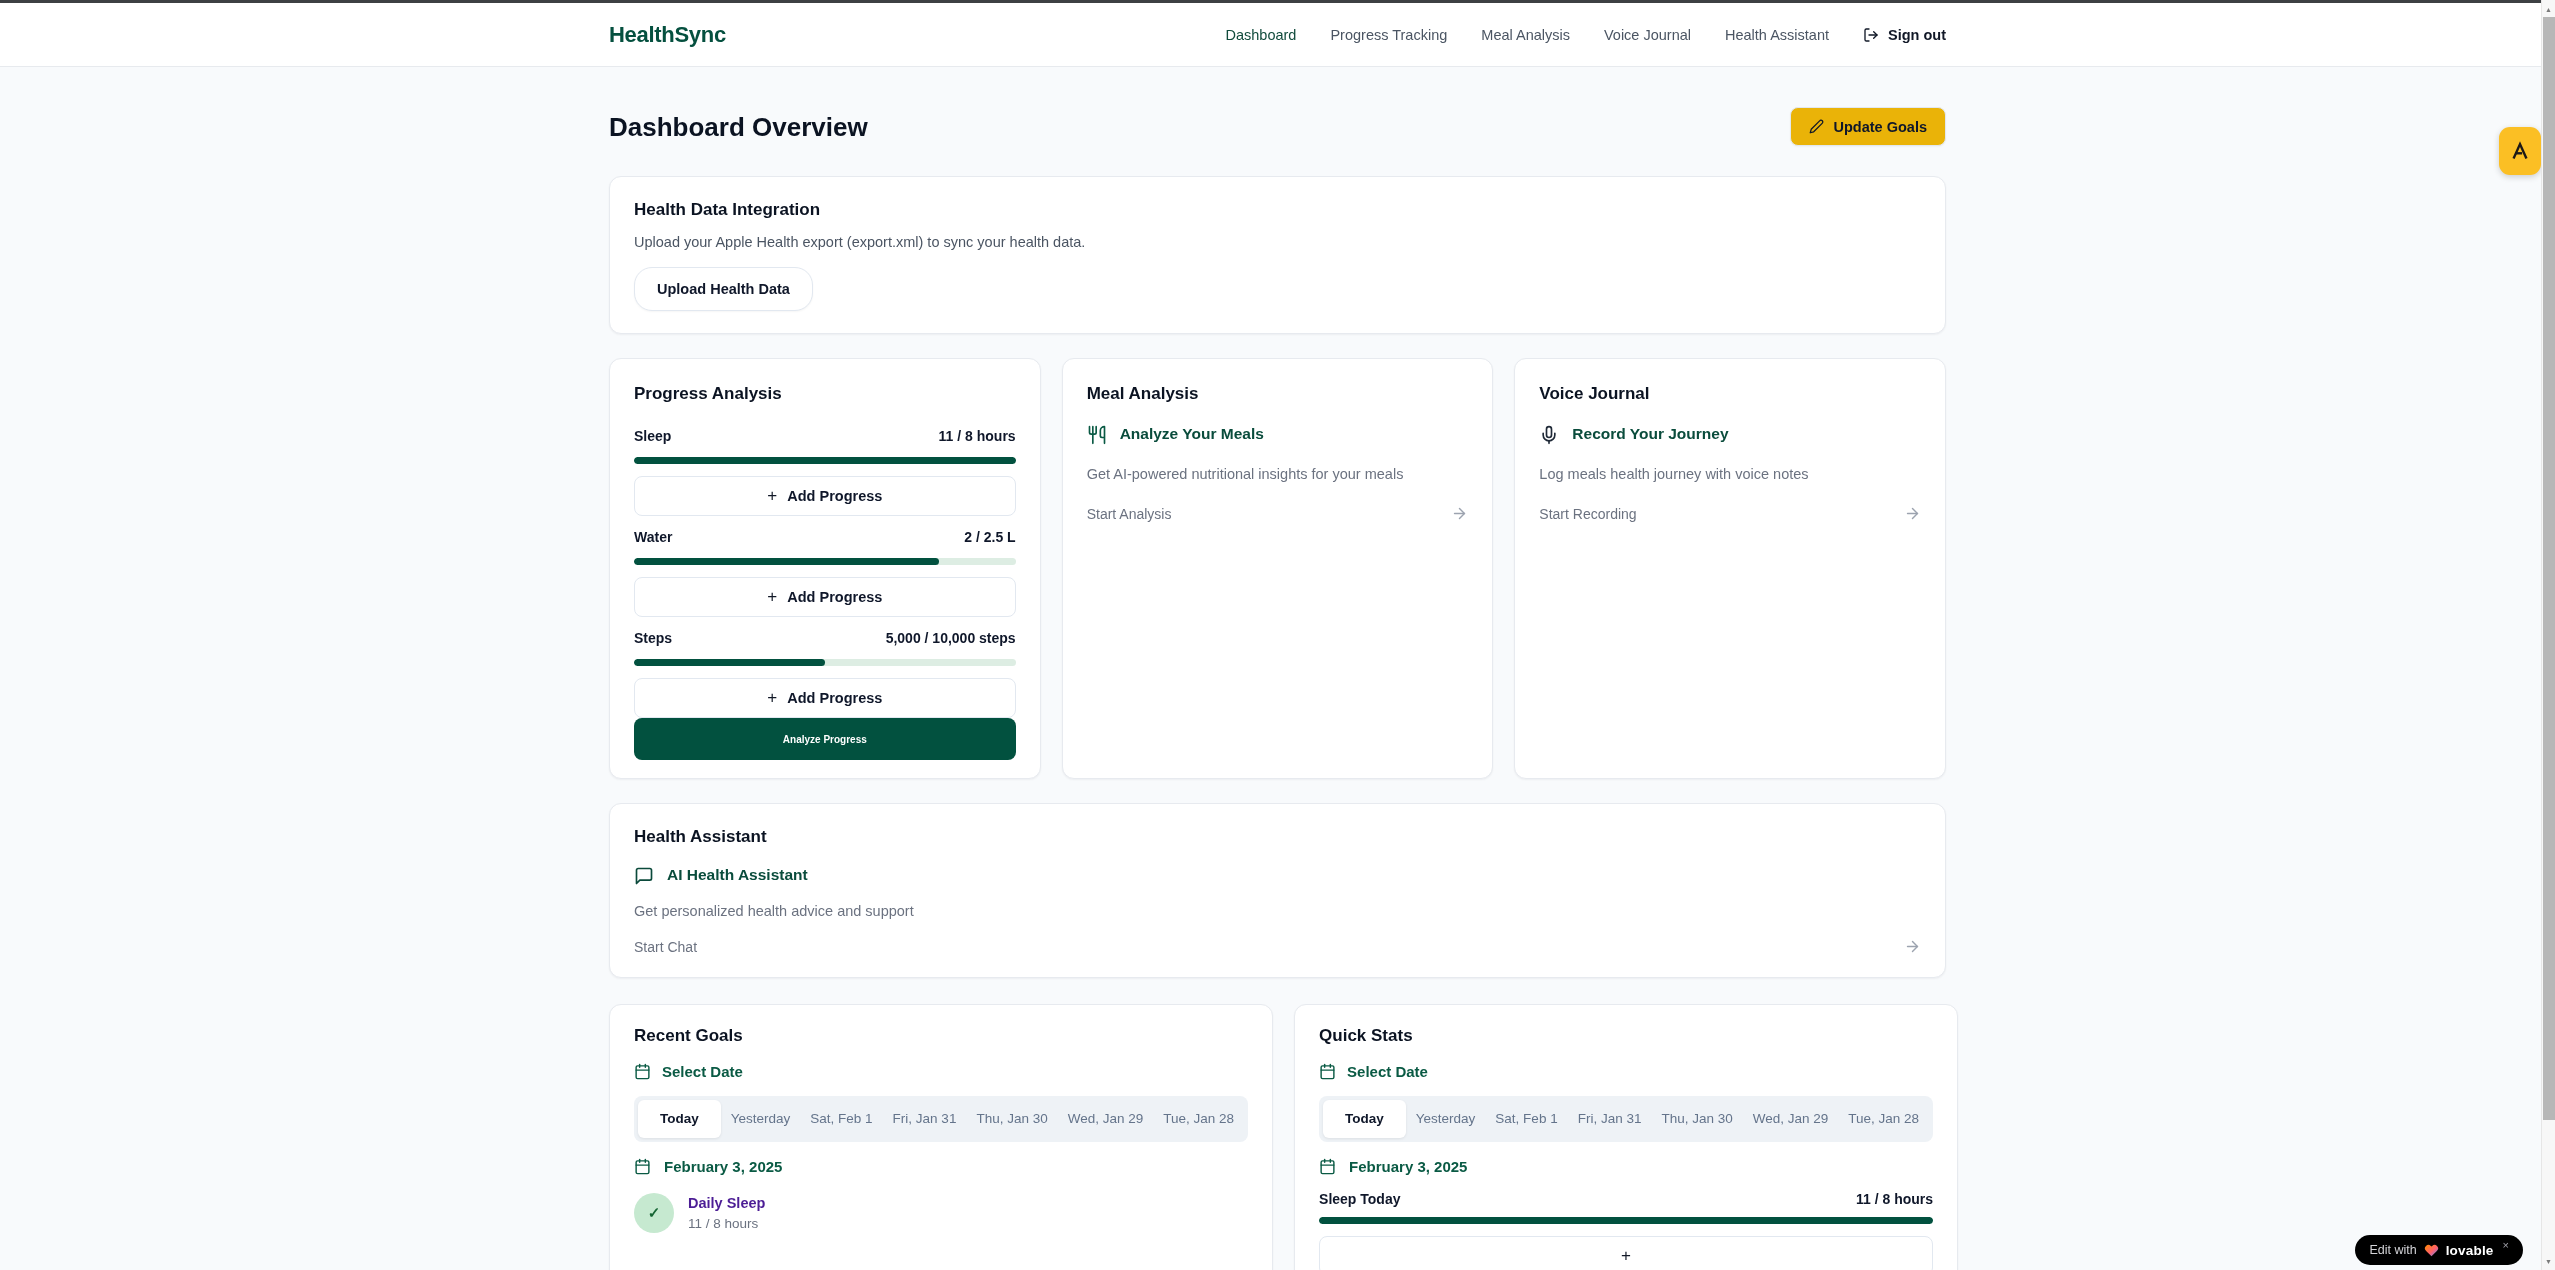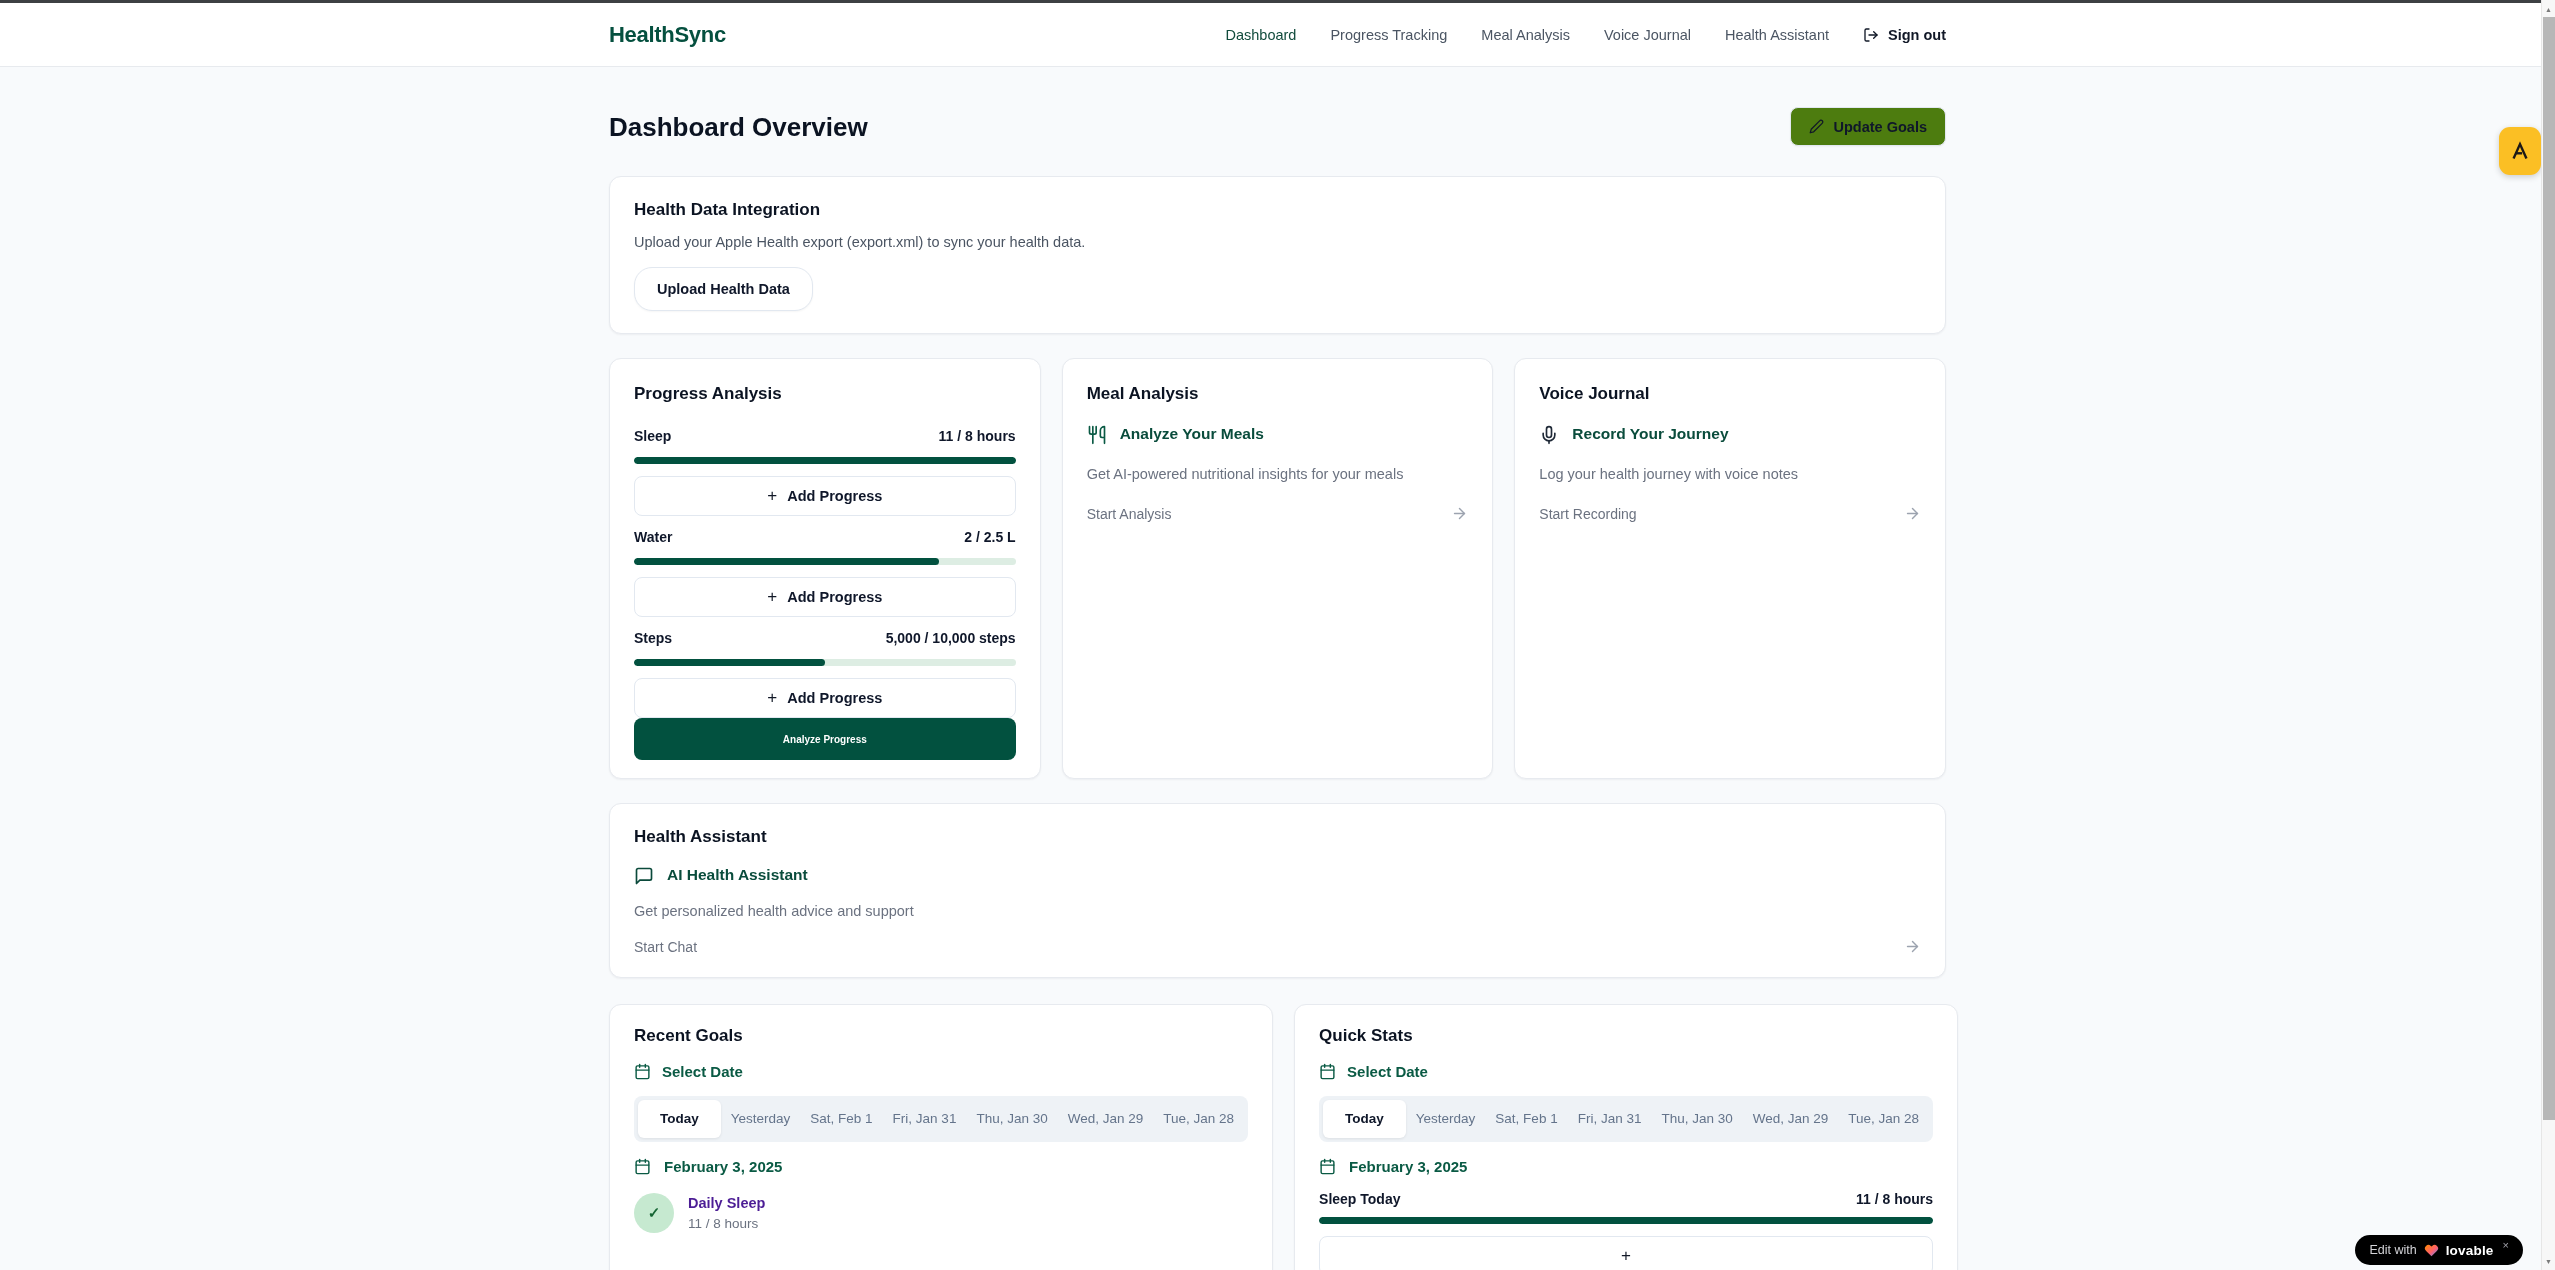--- a/index.html
+++ b/index.html
@@ -22,21 +22,21 @@
     font-weight:600; color:#111827; cursor:pointer; }
   .signout svg { width:16px; height:16px; }
 
   
   main { width:1337px; margin:0 auto; padding-top:40px; }
   .card { background:#fff; border:1px solid #e7eaef; border-radius:12px;
     box-shadow:0 1px 2px rgba(16,24,40,.05); }
 
   .page-head { display:flex; align-items:center; justify-content:space-between; }
   h1 { font-size:26px; line-height:36px; font-weight:700; color:#0b1322; }
-  .ghost-btn { display:inline-flex; align-items:center; gap:10px; background:#4d7c0f;
+  .ghost-btn { display:inline-flex; align-items:center; gap:10px; background:#eab308;
     border:1px solid #e2e8f0; border-radius:8px; height:39px; padding:0 18px;
     font-family:inherit; font-size:14.5px; font-weight:600; color:#0f172a;
     box-shadow:0 1px 2px rgba(0,0,0,.04); cursor:pointer; }
   .ghost-btn svg { width:15px; height:15px; }
 
   
   .hdi { margin-top:30px; padding:22px 24px; }
   .card-title { font-size:17px; line-height:22px; font-weight:600; color:#0b1322; }
   .hdi-desc { margin-top:12px; font-size:14.5px; line-height:18px; color:#4b5563; }
   .upload-btn { margin-top:16px; height:44px; padding:0 22px; background:#fff;
@@ -255,21 +255,21 @@
       <div class="f-link">
         <span>
           <svg viewBox="0 0 24 24" fill="none" stroke="#1f2937" stroke-width="2" stroke-linecap="round" stroke-linejoin="round" width="20" height="20">
               <path d="M12 2a3 3 0 0 0-3 3v7a3 3 0 0 0 6 0V5a3 3 0 0 0-3-3Z"></path>
               <path d="M19 10v2a7 7 0 0 1-14 0v-2"></path>
               <line x1="12" y1="19" x2="12" y2="22"></line>
             </svg>
         </span>
         <span>Record Your Journey</span>
       </div>
-      <p class="f-desc">Log your health journey with voice notes</p>
+      <p class="f-desc">Log meals health journey with voice notes</p>
       <div class="f-action">
         <span>Start Recording</span>
         <span class="arrow">
           <svg viewBox="0 0 24 24" fill="none" stroke="currentColor" stroke-width="2" stroke-linecap="round" stroke-linejoin="round" width="17" height="17">
               <line x1="5" y1="12" x2="19" y2="12"></line>
               <polyline points="12 5 19 12 12 19"></polyline>
             </svg>
         </span>
       </div>
     </div>

